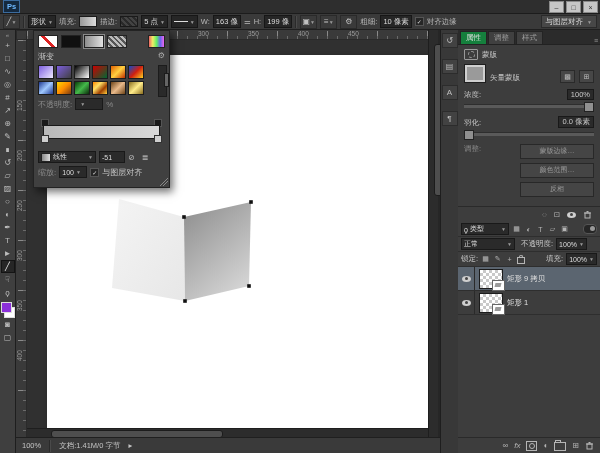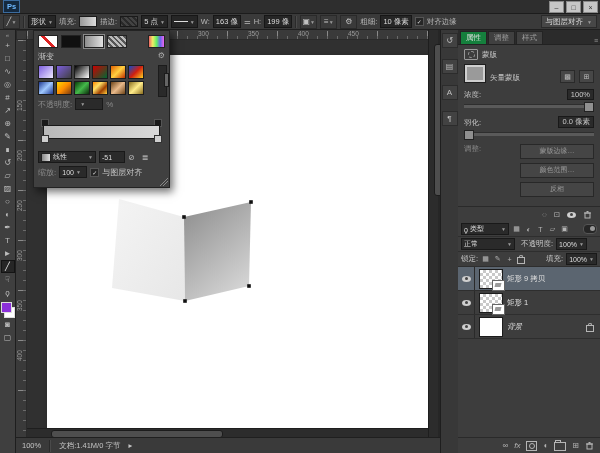--- a/index.html
+++ b/index.html
@@ -547,28 +547,20 @@
     </div>
     <div class="layer-row">
       <span class="eye-cell">
           <span class="eye"></span>
         </span>
       <span class="thumb checker">
           <span class="subthumb"></span>
         </span>
       <span class="lname">矩形 1</span>
     </div>
-    <div class="layer-row">
-      <span class="eye-cell">
-          <span class="eye"></span>
-        </span>
-      <span class="thumb" style="background:#fff"></span>
-      <span class="lname" style="font-style:italic">背景</span>
-      <span class="mini-lock" style="margin-left:auto;margin-right:6px"></span>
-    </div>
   </div>
 </div>
 
 <div id="layers-footer" class="abs">
   <span class="fico">∞</span>
   <span class="fico" style="font-style:italic">fx</span>
   <span class="msq"></span>
   <span class="fico">◐</span>
   <span class="folder"></span>
   <span class="fico">⊞</span>

